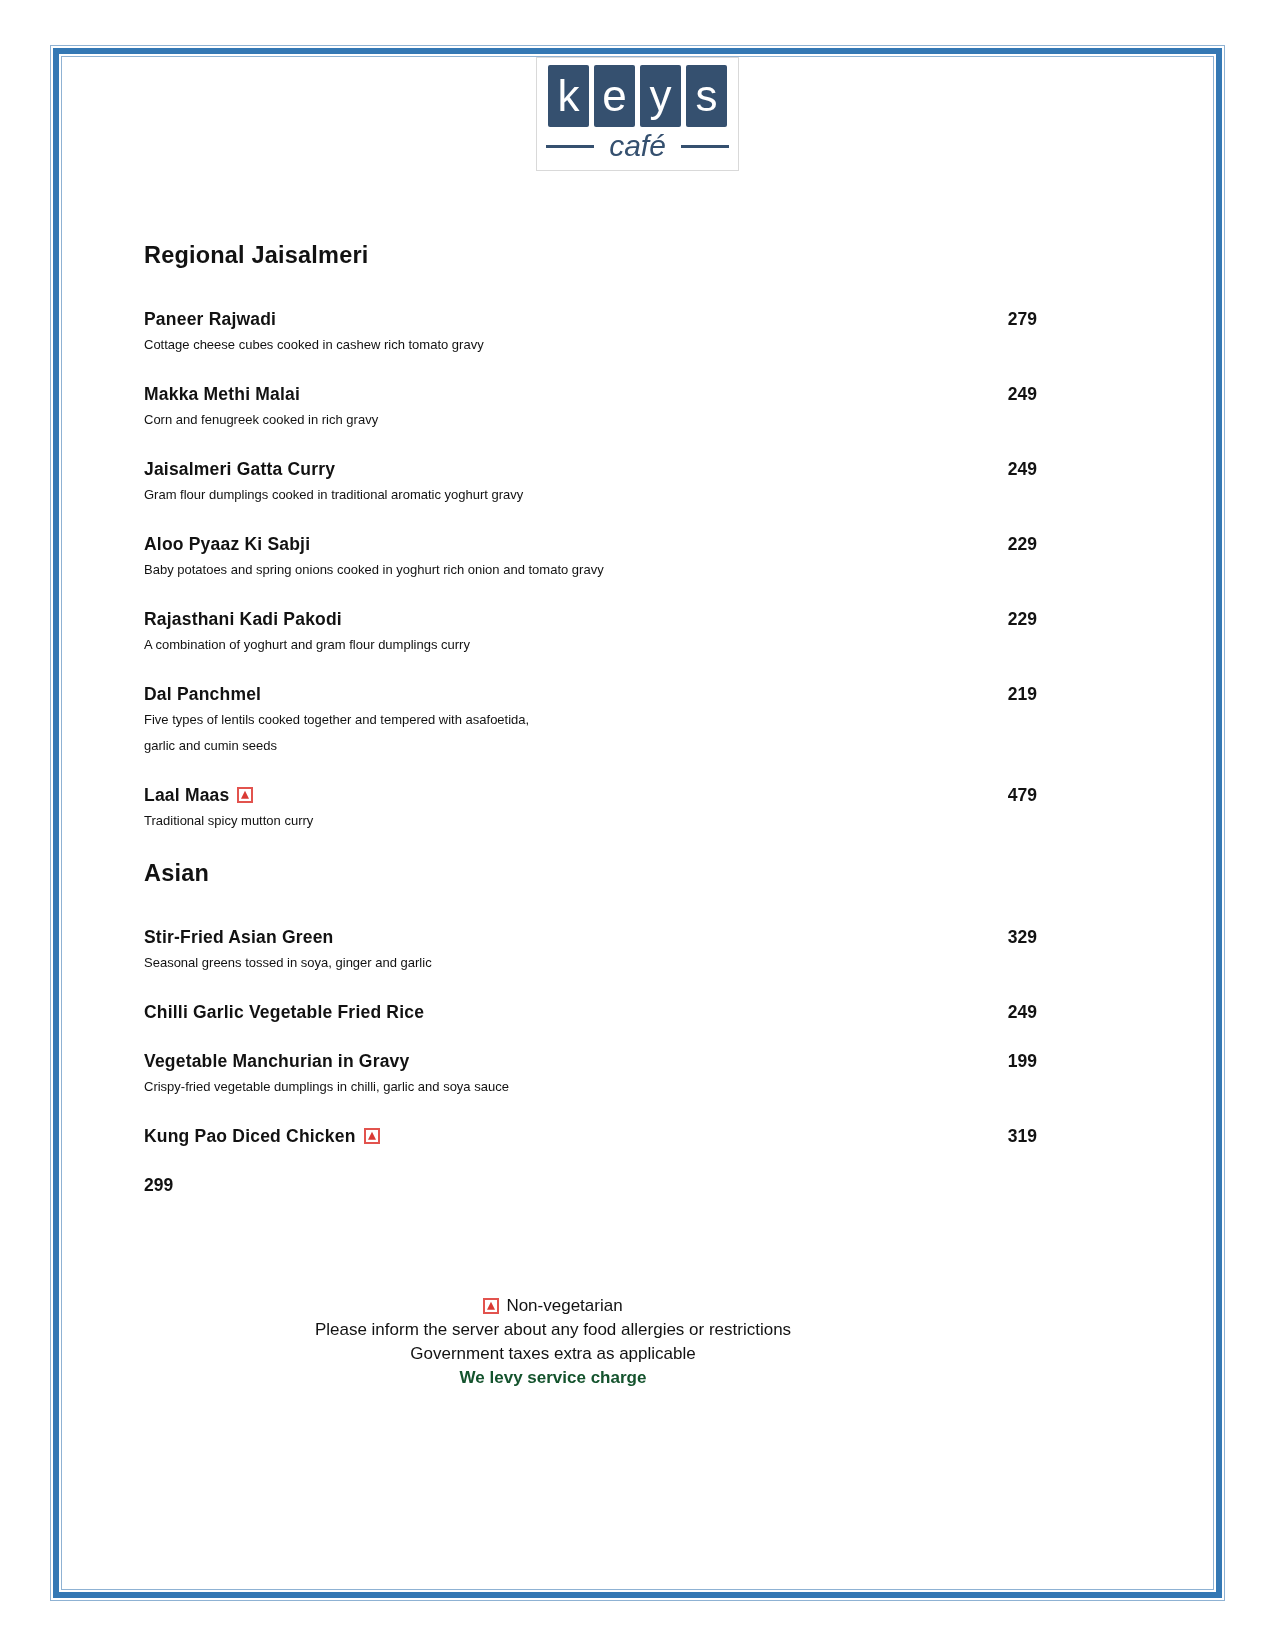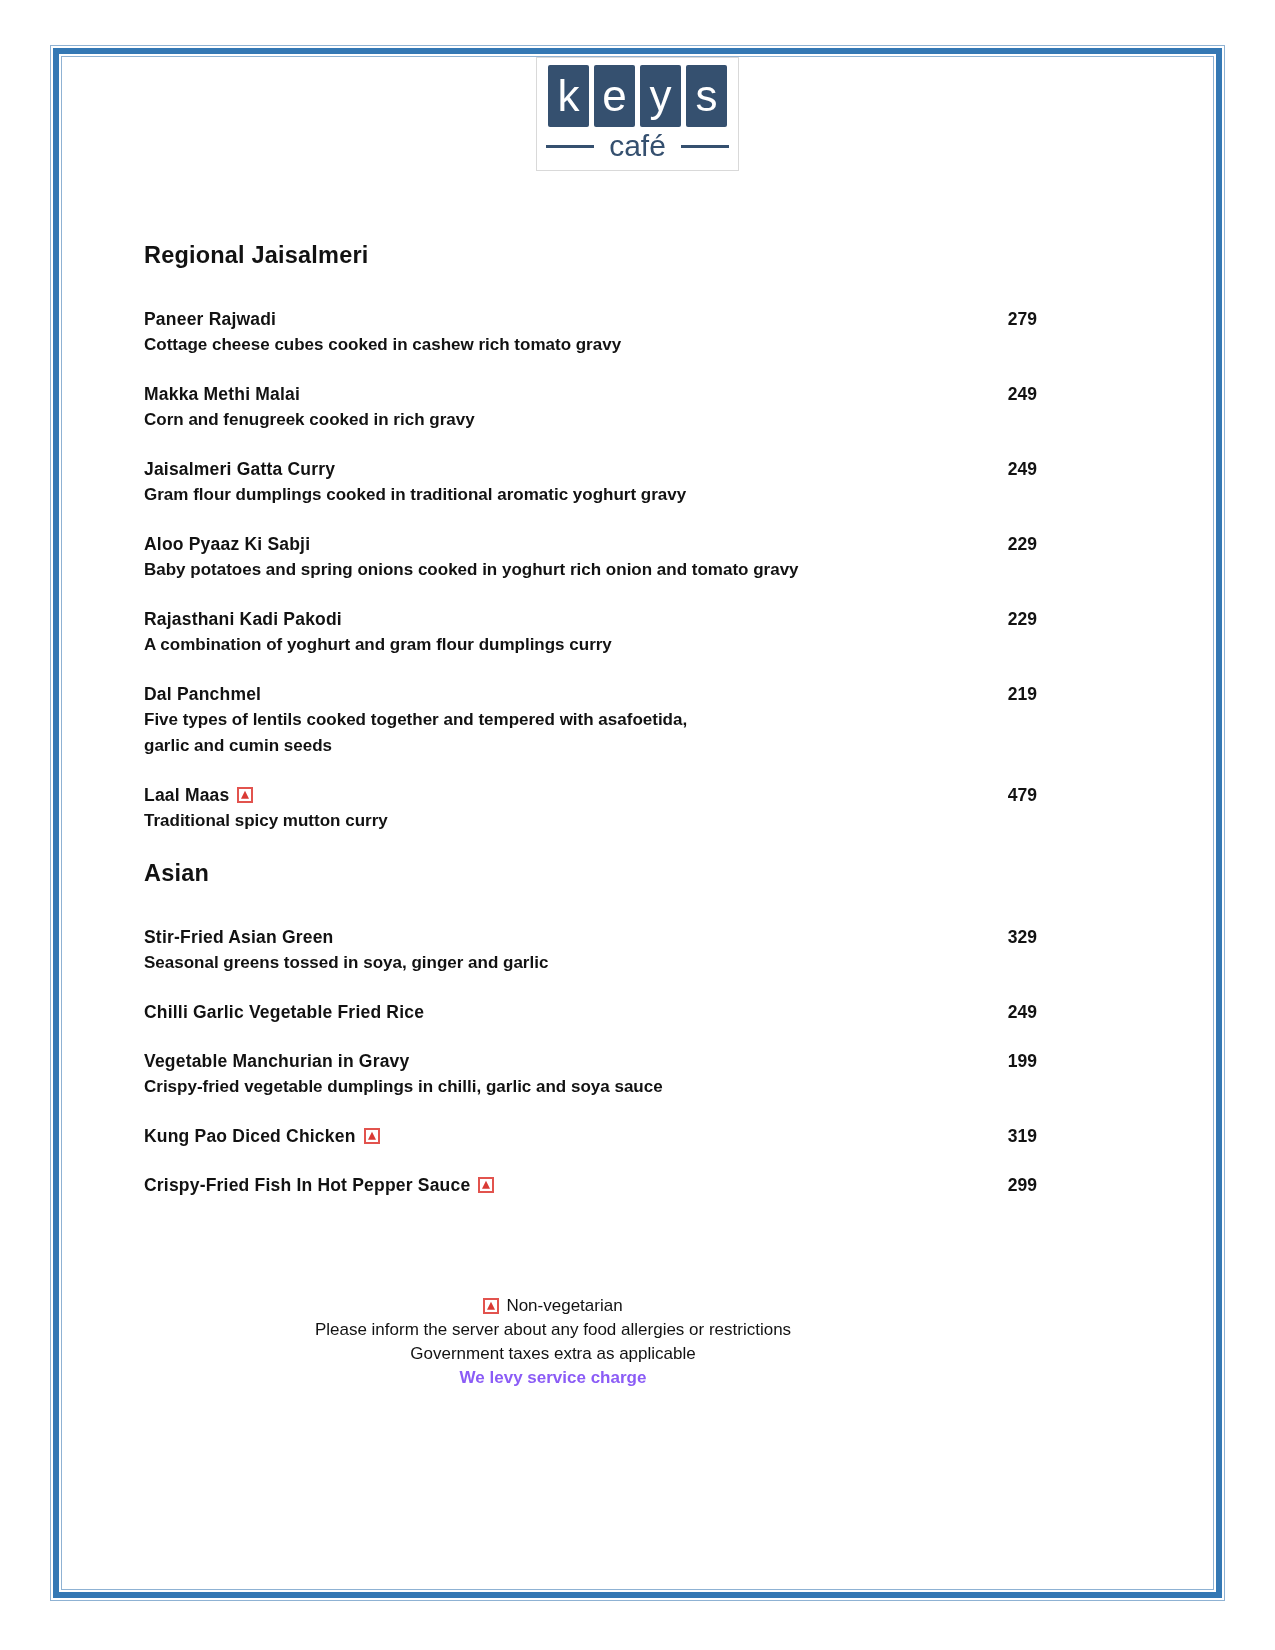--- a/index.html
+++ b/index.html
@@ -15,47 +15,47 @@
   .frame-inner { width:100%; height:100%; border:1px solid #8fb2d3; box-sizing:border-box; }
 
   
   .logo-wrap { position:absolute; top:57px; left:0; width:1275px; display:flex; justify-content:center; }
   .logo-box { border:1px solid #d9d9d9; background:#fff; padding:7px 9px 4px; }
   .logo-tiles { display:flex; gap:5px; justify-content:center; }
   .logo-tile { width:41px; height:62px; background:#35506f; color:#ffffff;
     display:flex; align-items:center; justify-content:center;
     font-size:44px; line-height:1; border-radius:2px; font-weight:400; }
   .logo-sub { display:flex; align-items:center; justify-content:space-between; gap:15px;
-    color:#35506f; font-size:30px; margin-top:2px; padding-bottom:3px; }
+    color:#35506f; font-size:30px; margin-top:2px; padding-bottom:3px;font-style:italic; }
   .logo-dash { width:48px; height:3px; background:#35506f; }
 
   
   .content { position:absolute; top:0; left:144px; width:893px; }
   .sections { margin-top:240px; }
   .section + .section { margin-top:24px; }
   .section-title { font-size:23.5px; font-weight:bold; line-height:30px; margin:0 0 36px 0; letter-spacing:0.2px; }
   .item { margin-bottom:23px; }
   .item-row { display:flex; justify-content:space-between; align-items:baseline; }
   .item-name { font-weight:bold; font-size:17.5px; line-height:26px; letter-spacing:0.2px; }
   .item-price { font-weight:bold; font-size:17.5px; line-height:26px; }
-  .item-desc { font-size:17px; line-height:26px; font-weight:700; }
+  .item-desc { font-size:13px; line-height:26px; font-weight:400; }
 
   
   .nonveg { display:inline-block; width:16px; height:16px; border:2px solid #e2534e;
     box-sizing:border-box; vertical-align:-2px; margin-left:8px; position:relative; background:#fff; }
   .nonveg .tri { position:absolute; left:50%; top:50%; transform:translate(-50%,-54%);
     width:0; height:0; border-left:4.5px solid transparent; border-right:4.5px solid transparent;
     border-bottom:8px solid #d93a34; }
 
   
   .footer { position:absolute; top:1294px; left:0; width:1106px; text-align:center;
     font-size:17px; line-height:24px; }
   .footer .legend-row { display:flex; align-items:center; justify-content:center; gap:7px; }
   .footer .legend-row .nonveg { margin-left:0; }
-  .service-charge { color:#8b5cf6; font-weight:bold; }
+  .service-charge { color:#14532d; font-weight:bold; }
 </style>
 </head>
 <body>
 
 <div class="page">
 
   <div class="frame">
     <div class="frame-mid">
       <div class="frame-inner"></div>
     </div>
@@ -189,21 +189,20 @@
   <div class="item">
     <div class="item-row">
       <span class="item-name"><span>Kung Pao Diced Chicken</span><span class="nonveg"><span class="tri"></span></span></span>
       <span class="item-price">319</span>
     </div>
 
   </div>
 
   <div class="item">
     <div class="item-row">
-      <span class="item-name"><span>Crispy-Fried Fish In Hot Pepper Sauce</span><span class="nonveg"><span class="tri"></span></span></span>
       <span class="item-price">299</span>
     </div>
 
   </div>
 </div>
   </div>
 </div>
   </div>
 
   <div class="footer">

